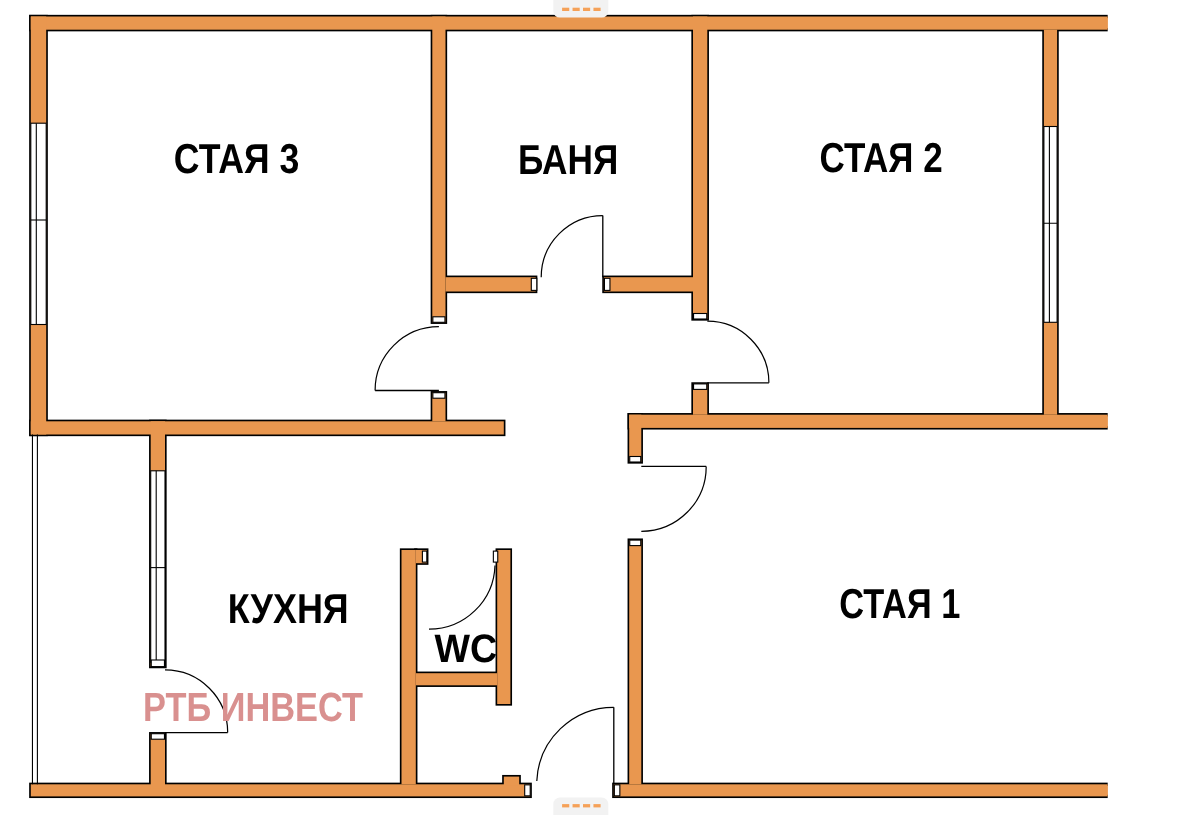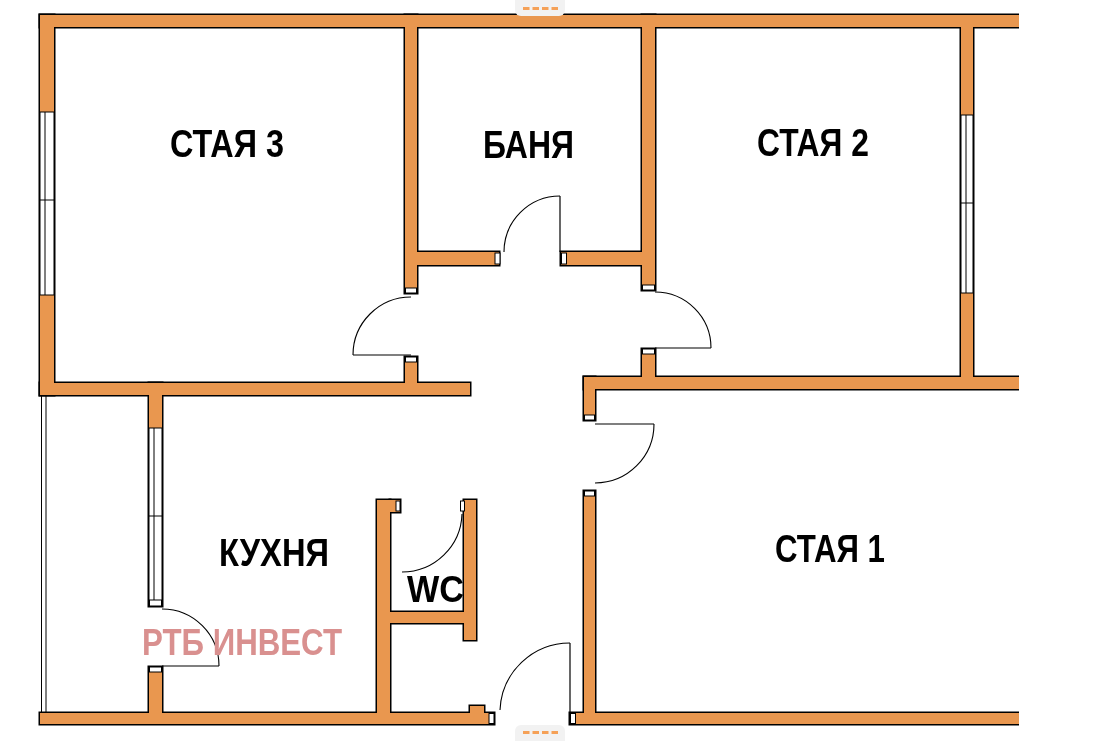--- a/index.html
+++ b/index.html
@@ -1,17 +1,17 @@
 <!DOCTYPE html>
 <html><head>
 <meta charset="utf-8">
 <style>
   html,body{margin:0;padding:0;background:#ffffff;}
   .stage{position:relative;width:1007px;height:741px;background:#fff;overflow:hidden;
-         font-family:"Liberation Sans","DejaVu Sans",sans-serif;padding-left:12px;}
+         font-family:"Liberation Sans","DejaVu Sans",sans-serif;}
   svg{display:block;}
   .walls-outline{stroke:#000;stroke-width:3;}
   .walls-body{stroke:none;}
   .windows rect{fill:#ffffff;stroke:#000;stroke-width:1;}
   .windows line{stroke:#000;stroke-width:1;}
   .jambs rect{fill:#ffffff;stroke:#000;stroke-width:1;}
   .doors path{fill:none;stroke:#000;stroke-width:1.1;}
   .doors line{stroke:#000;stroke-width:1.2;}
   .thinlines line{stroke:#000;stroke-width:1;}
   .room-label{font-weight:bold;font-size:38px;}

